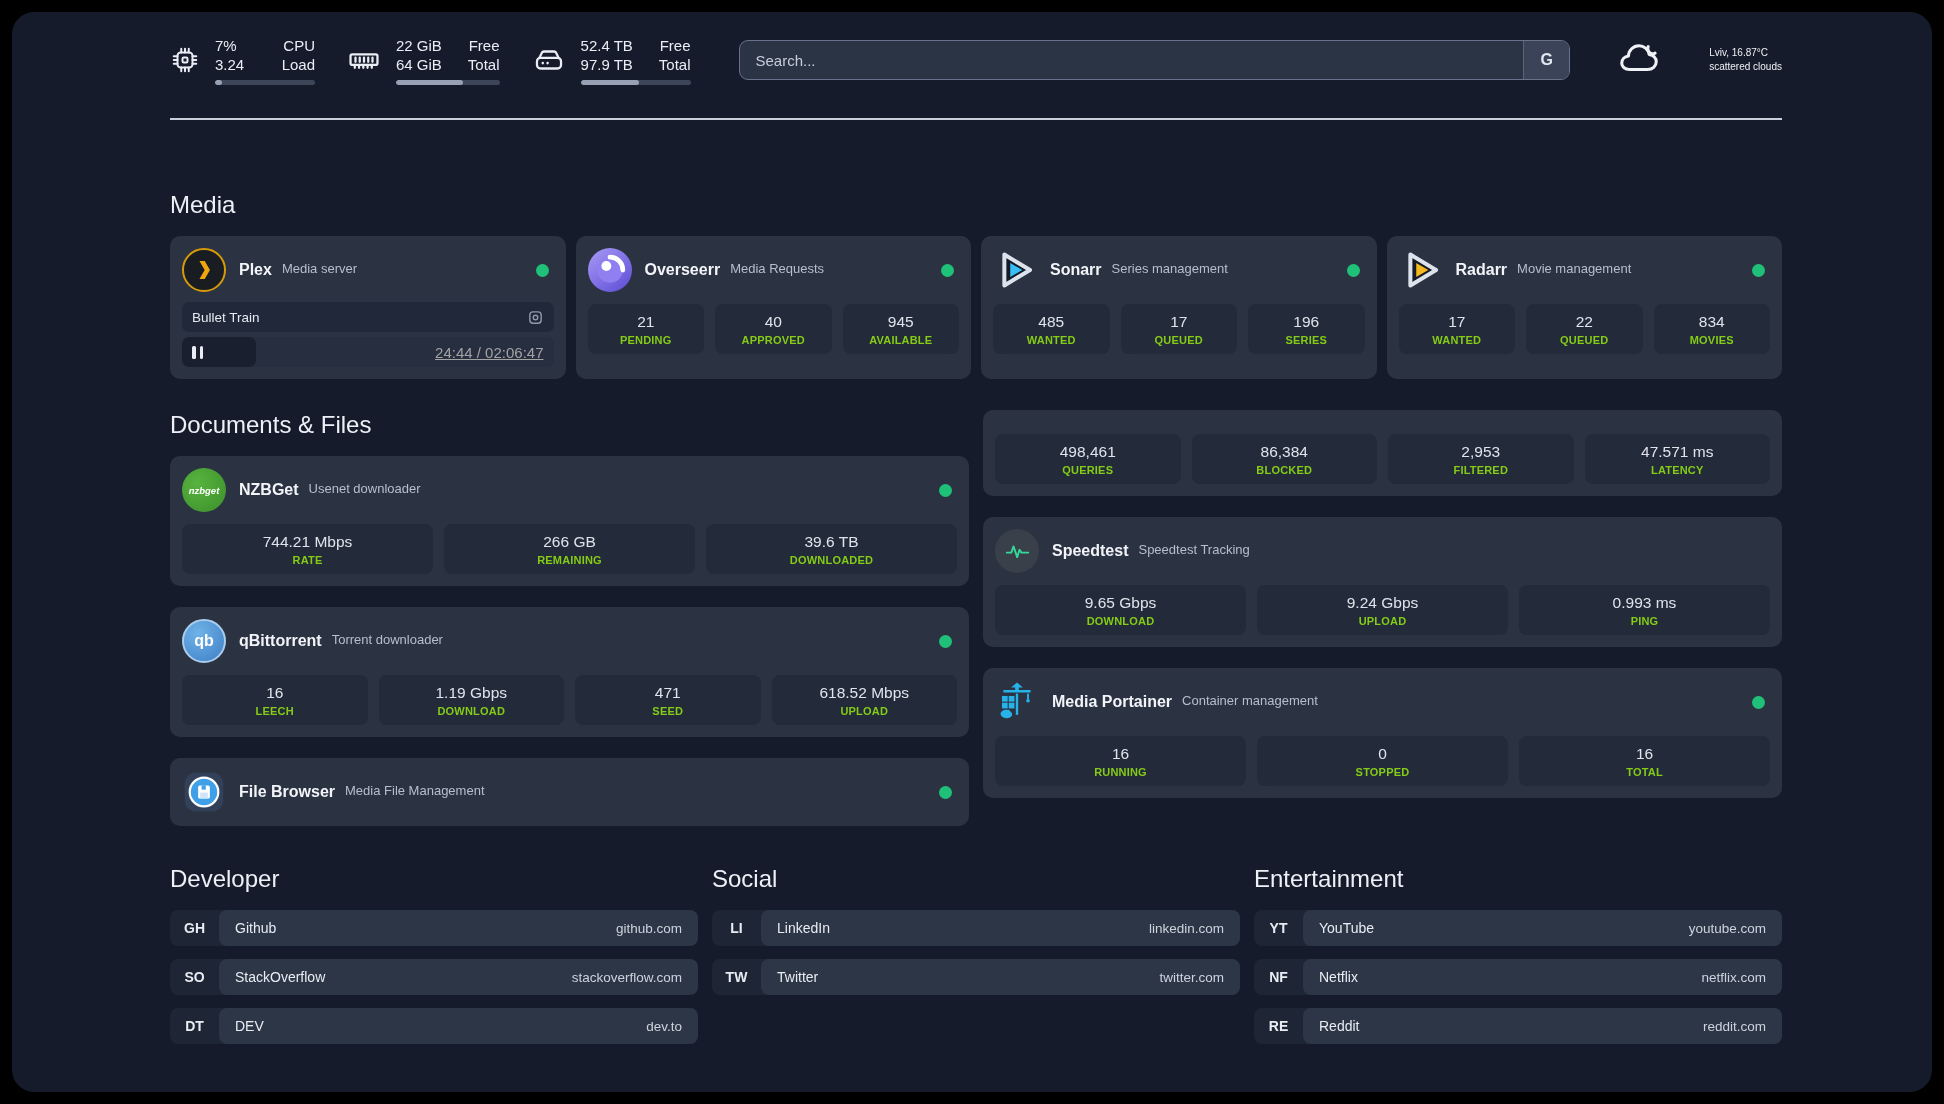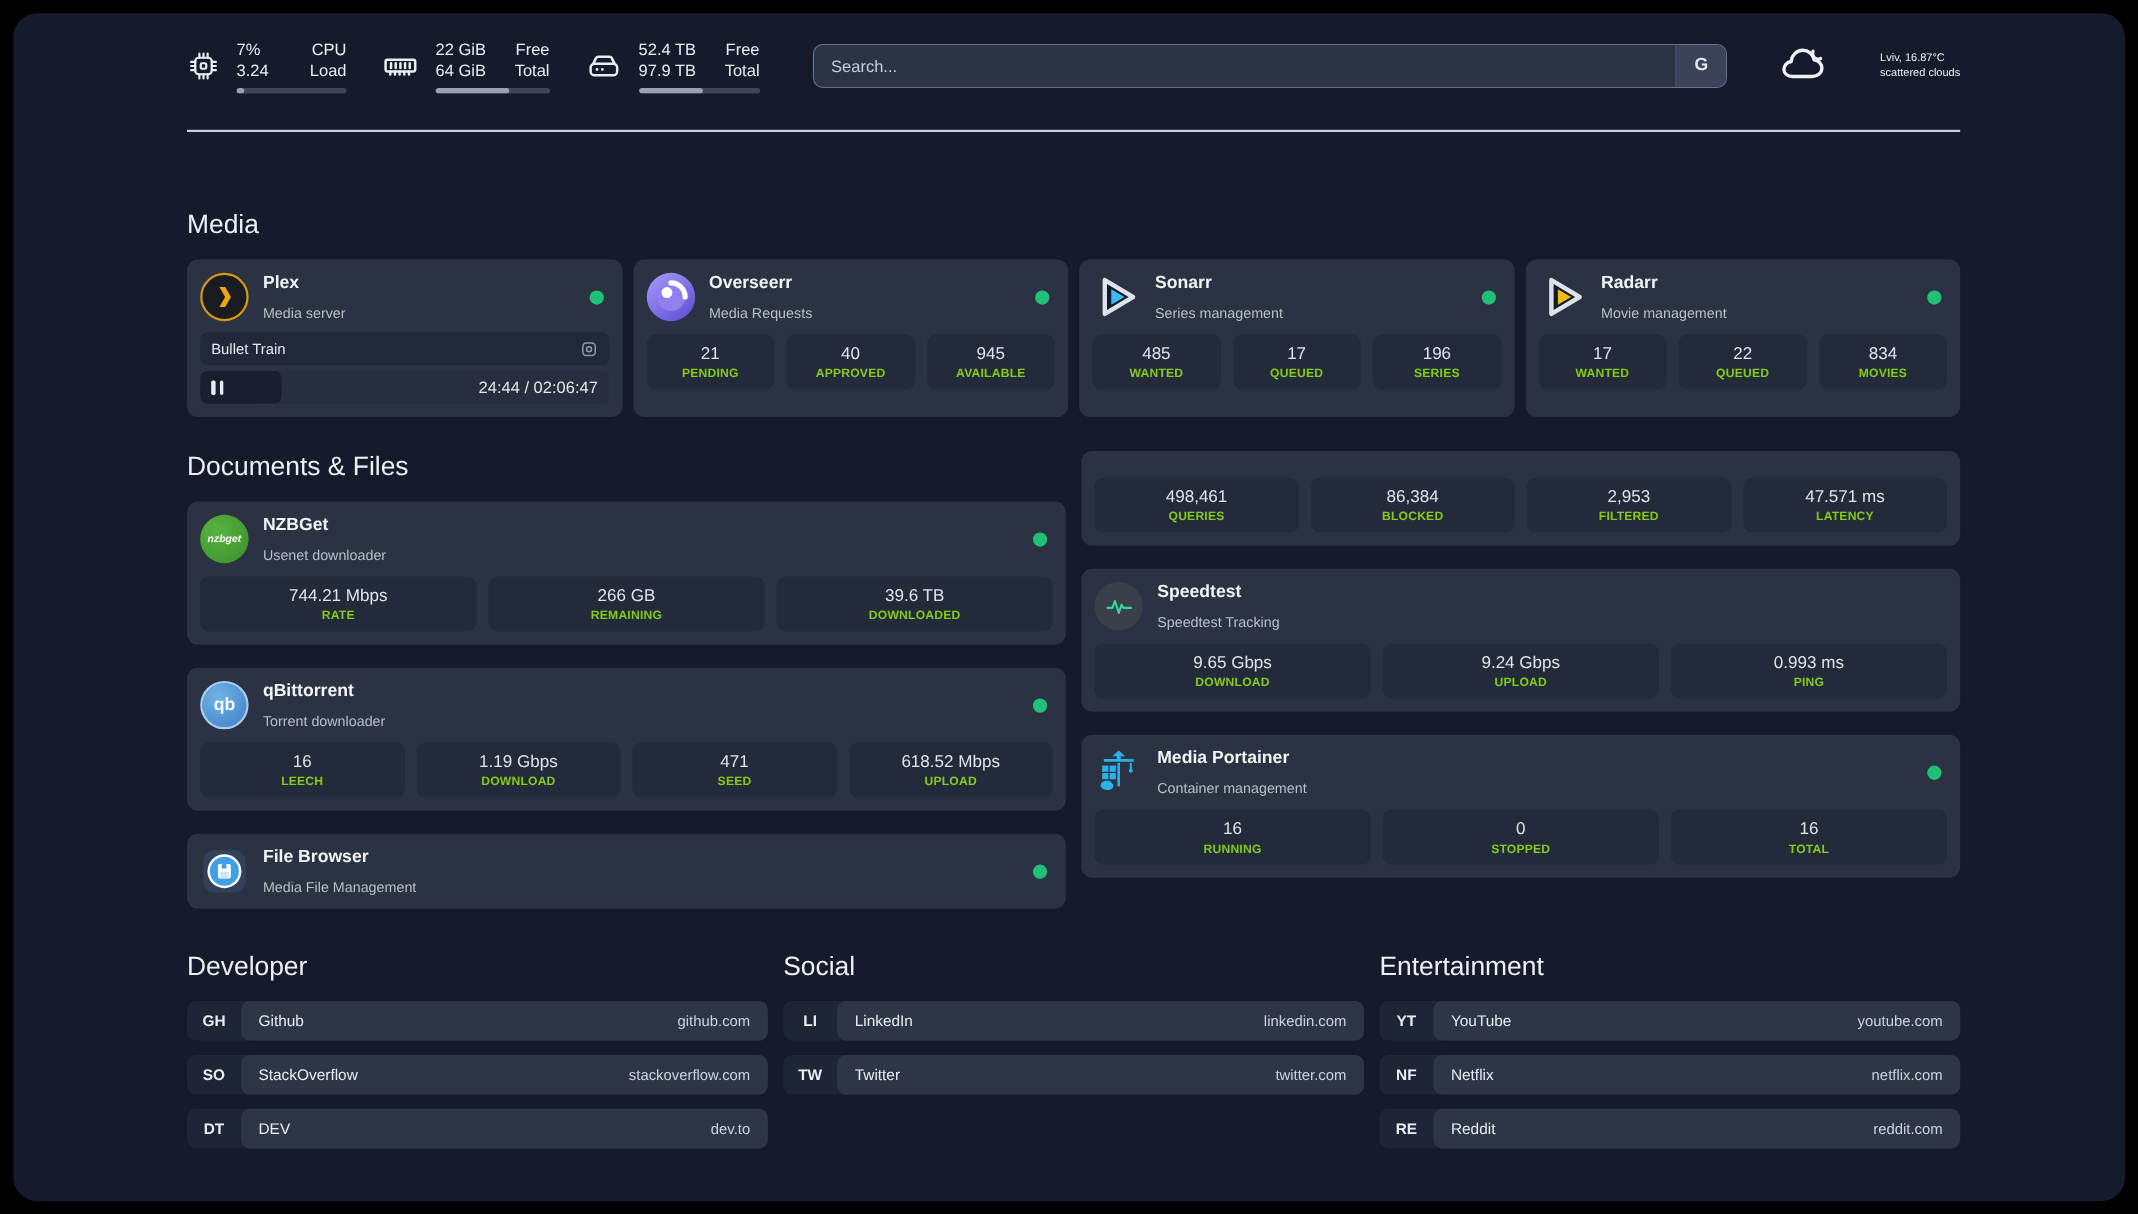--- a/index.html
+++ b/index.html
@@ -33,40 +33,40 @@
   .section-title{font-size:24px;color:#edf0f6;font-weight:500;line-height:30px;margin-bottom:16px;}
   .media-section{margin-top:70px;}
   .media-grid{display:grid;grid-template-columns:repeat(4,1fr);gap:10px;}
   .mid-grid{display:grid;grid-template-columns:1fr 1fr;gap:14px;margin-top:31px;align-items:start;}
   .col-stack{display:flex;flex-direction:column;gap:21px;}
 
   
   .card{background:#2b3342;border-radius:10px;padding:12px;cursor:pointer;}
   .card-head{display:flex;align-items:center;gap:13px;}
   .app-icon{width:44px;height:44px;flex:0 0 44px;display:flex;align-items:center;justify-content:center;}
-  .app-titles{display:flex;flex-direction:column;gap:10px;}
+  .app-titles{display:flex;gap:10px;}
   .app-name{font-size:16px;font-weight:700;color:#f2f4f8;}
   .app-desc{font-size:13px;color:#b7bfcc;}
   .status-dot{width:13px;height:13px;border-radius:50%;background:#1fc077;margin-left:auto;margin-right:5px;flex:0 0 13px;}
   .stats-row{display:flex;gap:11px;margin-top:12px;}
   .stat{flex:1;background:#232a3a;border-radius:8px;text-align:center;padding:9px 4px 8px;}
   .stat-value{font-size:15.5px;color:#dfe4ec;}
   .stat-label{font-size:11px;font-weight:700;color:#84cc16;margin-top:3px;letter-spacing:.2px;}
 
   
   .player{margin-top:10px;}
   .player-track-row{background:#212839;border-radius:7px;height:30px;display:flex;align-items:center;padding:0 10px;}
   .track-name{font-size:13.5px;color:#e6eaf1;flex:1;}
   .np-icon{display:flex;align-items:center;color:#8f98a9;}
   .player-progress-row{margin-top:5px;background:#272e3f;border-radius:7px;height:30px;position:relative;
     display:flex;align-items:center;padding:0 10px;overflow:hidden;}
   .elapsed-seg{position:absolute;left:0;top:0;bottom:0;background:#191f2e;border-radius:7px;}
   .pause-icon{position:relative;display:flex;gap:4px;cursor:pointer;}
   .pause-icon i{display:block;width:3.5px;height:13px;background:#e8ecf3;border-radius:1.5px;}
-  .player-time{margin-left:auto;position:relative;font-size:15px;color:#e5e5e5;}
+  .player-time{margin-left:auto;position:relative;font-size:15px;color:#a3a3a3;text-decoration:underline;}
 
   
   .ic{width:44px;height:44px;border-radius:50%;display:flex;align-items:center;justify-content:center;}
   .ic-plex{background:#191c21;border:2.5px solid #d79b0a;}
   .ic-nzbget{background:radial-gradient(circle at 35% 35%,#57b33f,#3c8f2a);color:#fff;font-size:9.5px;font-style:italic;font-weight:700;}
   .ic-qb{background:radial-gradient(circle at 35% 30%,#6fb3e8,#3f7ec6);color:#fff;font-size:16px;font-weight:600;border:2px solid #a9cdec;}
   .ic-speed{background:#3a4049;}
 
   
   .links-grid{display:grid;grid-template-columns:1fr 1fr 1fr;gap:14px;margin-top:38px;align-items:start;}

